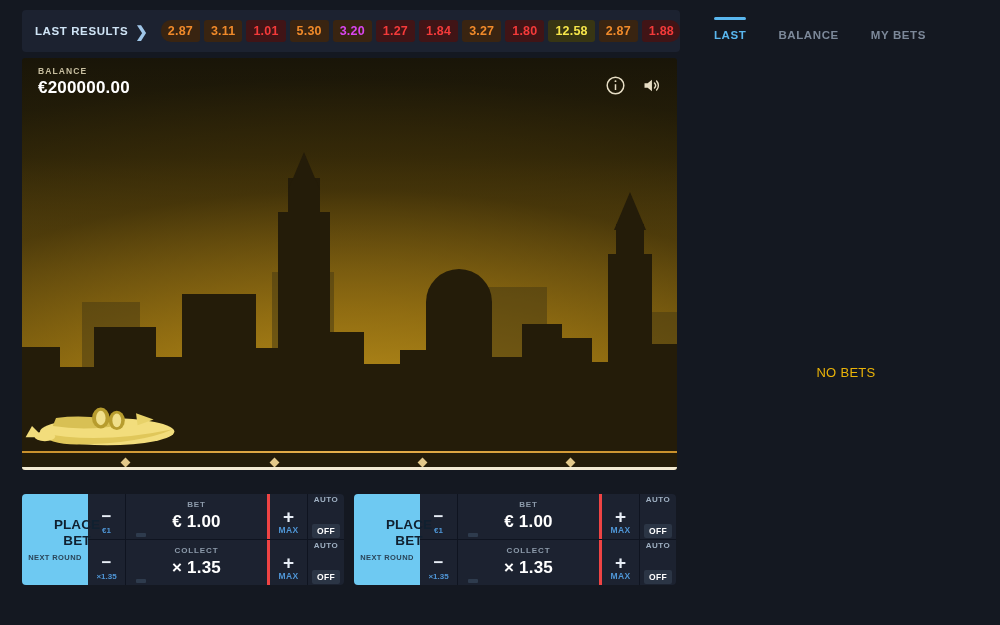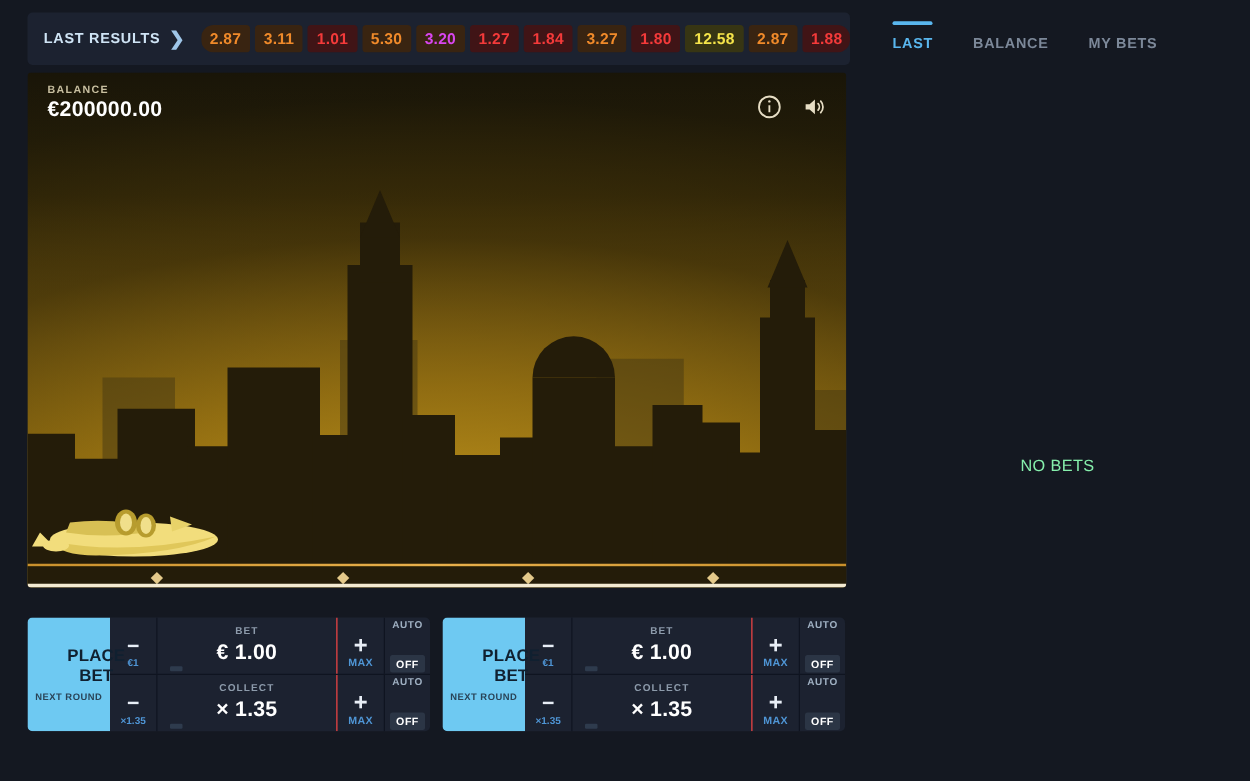--- a/index.html
+++ b/index.html
@@ -101,21 +101,21 @@
     border-right: 1px solid #0f1420; cursor: pointer;
   }
   .stepper .sign { color: #e8eef6; font-size: 17px; font-weight: bold; line-height: 1; }
   .stepper .step-lbl { position: absolute; bottom: 4px; left: 0; right: 0; text-align: center; color: #4f96d6; font-size: 8px; font-weight: bold; }
   .stepper .sign.plus { font-size: 19px; }
   .stepper .max-lbl { position: absolute; bottom: 4px; left: 0; right: 0; text-align: center; color: #4f96d6; font-size: 8.5px; font-weight: bold; letter-spacing: .3px; }
 
   .value-cell {
     flex: 1 1 auto; position: relative;
     display: flex; flex-direction: column; align-items: center; justify-content: center;
-    border-right: 1px solid #ef4444;
+    border-right: 3px solid #ef4444;
   }
   .value-cell .vc-cap { color: #8d9bab; font-size: 8px; font-weight: bold; letter-spacing: .9px; margin-bottom: 3px; }
   .value-cell .vc-val { color: #ffffff; font-size: 17px; font-weight: bold; letter-spacing: .2px; }
   .slider-nub { position: absolute; bottom: 2px; left: 10px; width: 10px; height: 4px; background: #2e3b4d; border-radius: 1px; }
 
   .auto-cell {
     width: 36px; flex: 0 0 36px;
     display: flex; flex-direction: column; align-items: center; justify-content: center;
     cursor: pointer; gap: 20px;
   }
@@ -129,21 +129,21 @@
   #sidebar { position: absolute; left: 692px; top: 0; width: 308px; height: 625px; background: #141821; }
   #tabs { display: flex; align-items: center; gap: 32px; padding: 22px 0 0 22px; height: 52px; }
   .tab { position: relative; font-size: 11.5px; font-weight: bold; letter-spacing: .6px; cursor: pointer; color: #7c8899; padding-bottom: 4px; }
   .tab.active { color: #59b6ee; }
   .tab.active::before {
     content: ""; position: absolute; left: 0; right: 0; top: -12px; height: 3px;
     background: #59b6ee; border-radius: 2px;
   }
   #nobets {
     position: absolute; left: 0; right: 0; top: 365px; text-align: center;
-    color: #86efac; font-size: 13px; letter-spacing: .3px;
+    color: #eab308; font-size: 13px; letter-spacing: .3px;
   }
 </style>
 </head>
 <body>
 
 <div id="app">
 
   <div id="left-col">
 
     <div id="results-bar">

